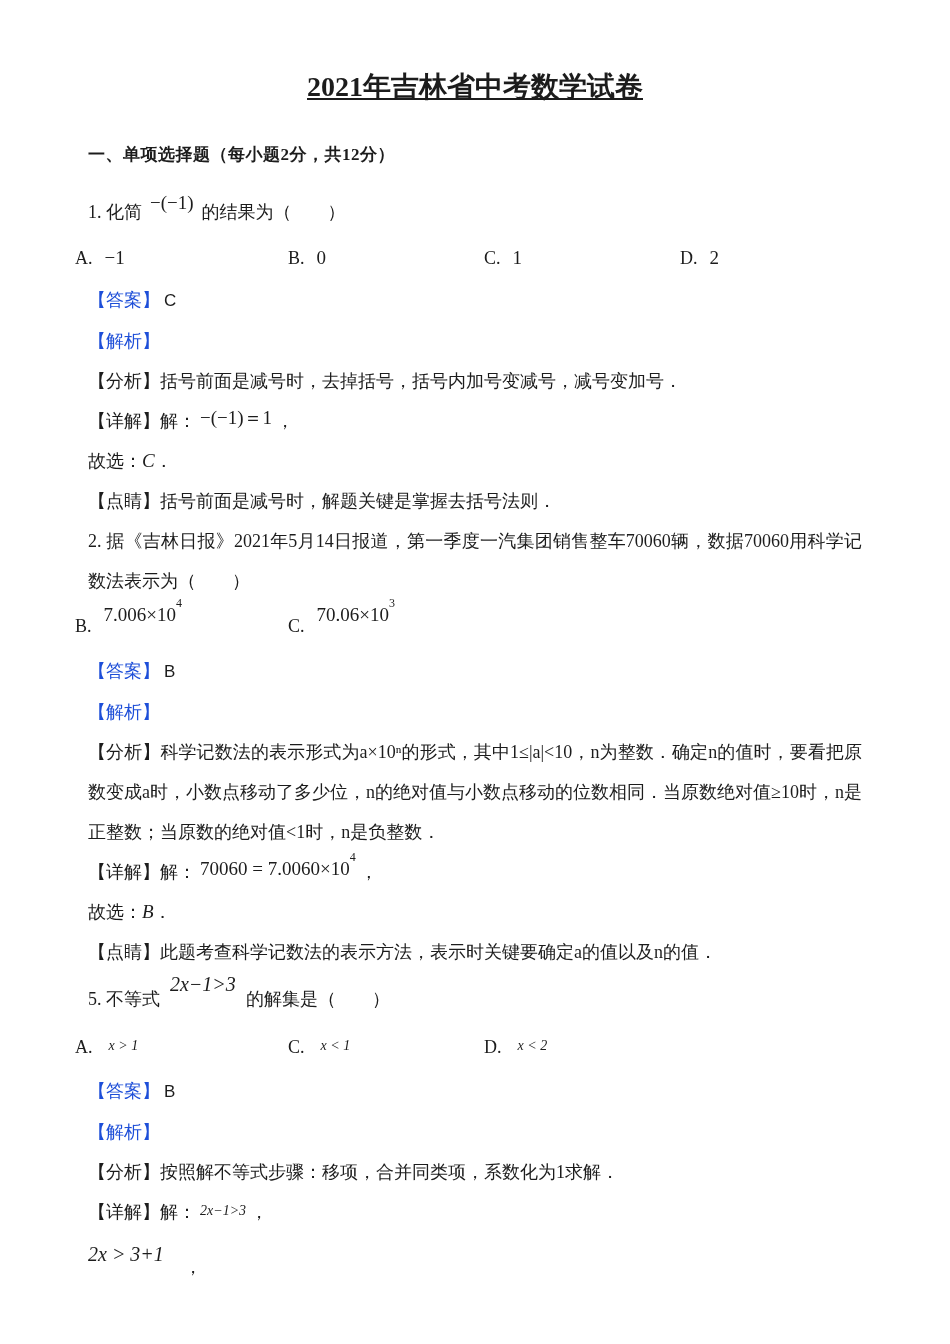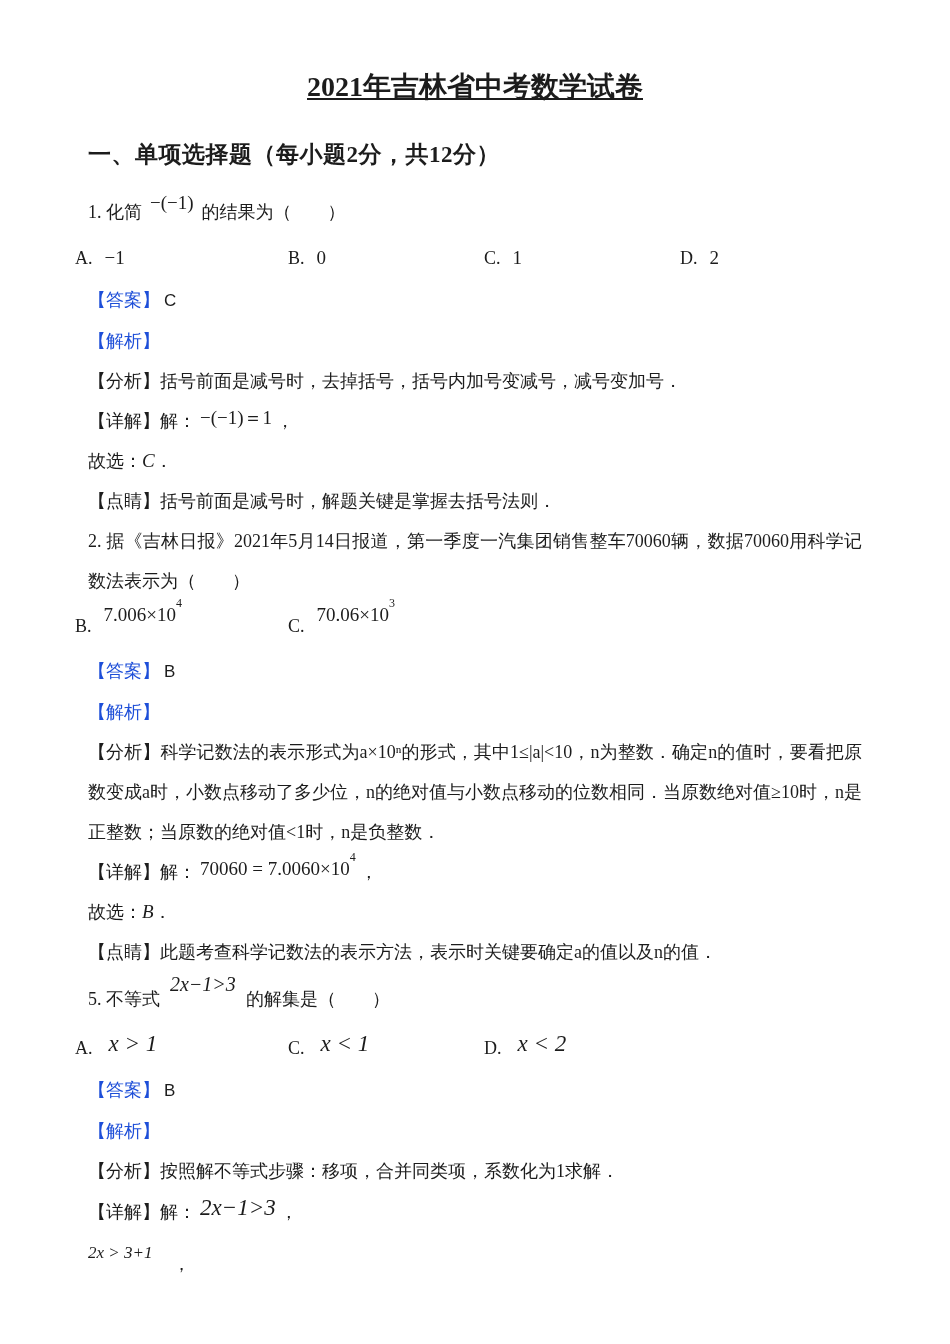--- a/index.html
+++ b/index.html
@@ -9,45 +9,45 @@
     padding:70px 88px 0 88px;
     font-family:"Liberation Serif","DejaVu Serif",serif;
     font-size:18px; color:#1c1c1c;
     overflow:hidden;
   }
   .title{
     text-align:center; font-size:28px; font-weight:bold;
     line-height:34px; margin-bottom:36px;text-decoration:underline;
   }
   .heading{
-    font-size:23px; font-weight:bold; line-height:30px;
+    font-size:17px; font-weight:bold; line-height:30px;
     margin-bottom:18px; letter-spacing:0.5px;
   }
   .para{ line-height:40px; }
   .justify{ text-align:justify; }
   .blue{ color:#1d4ed8; }
   .stem{ line-height:48px; }
   .stem3{ line-height:52px; }
   .math{ font-family:"Liberation Serif","DejaVu Serif",serif; font-size:19px; white-space:nowrap; }
-  .math-it{ font-family:"Liberation Serif","DejaVu Serif",serif; font-style:italic; font-size:23px; white-space:nowrap; }
+  .math-it{ font-family:"Liberation Serif","DejaVu Serif",serif; font-style:italic; font-size:14px; white-space:nowrap; }
   .raised{ position:relative; top:-9px; margin:0 8px; }
   .raised-lg{ position:relative; top:-14px; margin:0 10px; font-size:20px; }
   .raised-sm{ position:relative; top:-3px; margin:0 4px; }
   .raised-opt{ position:relative; top:-11px; }
   sup{ font-size:12px; line-height:0; position:relative; top:-7px; }
   .options{
     display:grid; grid-template-columns:213px 196px 196px 1fr;
     margin-left:-13px; line-height:44px;
   }
   .options.tall{ line-height:50px; }
   .opt-label{ margin-right:12px; }
   .ans-letter{ font-family:"Liberation Sans","DejaVu Sans",sans-serif; font-size:17px; margin-left:4px; }
   .it-serif{ font-family:"Liberation Serif","DejaVu Serif",serif; font-style:italic; font-size:19px; }
   .comma-low{ position:relative; top:12px; margin-left:20px; }
-  .final-formula{ font-size:17px; }
+  .final-formula{ font-size:20px; }
 </style>
 </head>
 <body>
 
 <div class="title">2021年吉林省中考数学试卷</div>
 
 <div class="heading">一、单项选择题（每小题2分，共12分）</div>
 
 <div class="para stem">
   <span>1. 化简</span><span class="math raised">−(−1)</span><span>的结果为（　　）</span>

